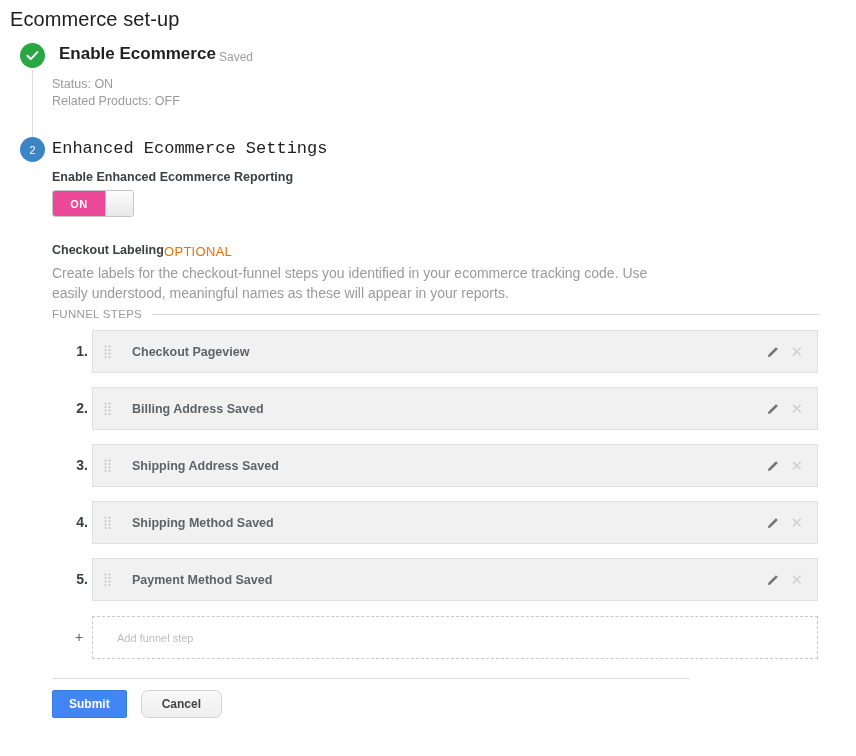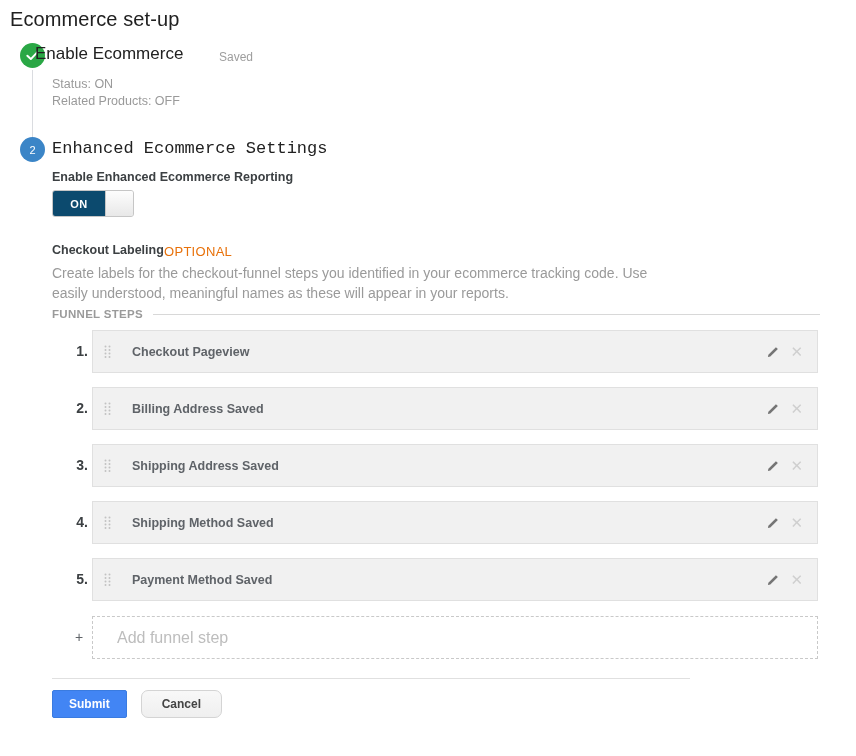--- a/index.html
+++ b/index.html
@@ -62,24 +62,24 @@
     background: #3b85c7;
     color: #ffffff;
     font-size: 11px;
     font-weight: 400;
     font-family: "Liberation Sans", sans-serif;
   }
 
   
   .step1-heading {
     position: absolute;
-    left: 35px;
+    left: 59px;
     top: 44px;
     font-size: 17px;
-    font-weight: 400;
+    font-weight: 700;
     color: #212121;
   }
   .step1-edit {
     position: absolute;
     left: 219px;
     top: 50px;
     font-size: 12px;
     color: #9e9e9e;
     cursor: pointer;
   }
@@ -121,21 +121,21 @@
     height: 27px;
     border: 1px solid #c6c6c6;
     border-radius: 3px;
     display: flex;
     overflow: hidden;
     cursor: pointer;
     background: #f1f1f1;
   }
   .toggle-on {
     flex: 0 0 52px;
-    background: #0c4a6e;
+    background: #ec4899;
     color: #ffffff;
     font-size: 11px;
     font-weight: bold;
     display: flex;
     align-items: center;
     justify-content: center;
     letter-spacing: 0.4px;
   }
   .toggle-knob {
     flex: 1;
@@ -179,21 +179,20 @@
     width: 768px;
     display: flex;
     align-items: center;
     gap: 10px;
   }
   .funnel-header-text {
     font-size: 11.5px;
     color: #9a9a9a;
     letter-spacing: 0.3px;
     white-space: nowrap;
-    font-weight: bold;
   }
   .funnel-header-rule {
     flex: 1;
     height: 1px;
     background: #d8d8d8;
   }
 
   
   .steps-list {
     position: absolute;
@@ -282,21 +281,21 @@
     left: 92px;
     top: 0;
     width: 726px;
     height: 43px;
     border: 1px dashed #c9c9c9;
     display: flex;
     align-items: center;
     cursor: text;
   }
   .add-placeholder {
-    font-size: 16px;
+    font-size: 11px;
     color: #bdbdbd;
     margin-left: 24px;
   }
 
   
   .footer-rule {
     position: absolute;
     left: 52px;
     top: 678px;
     width: 638px;

